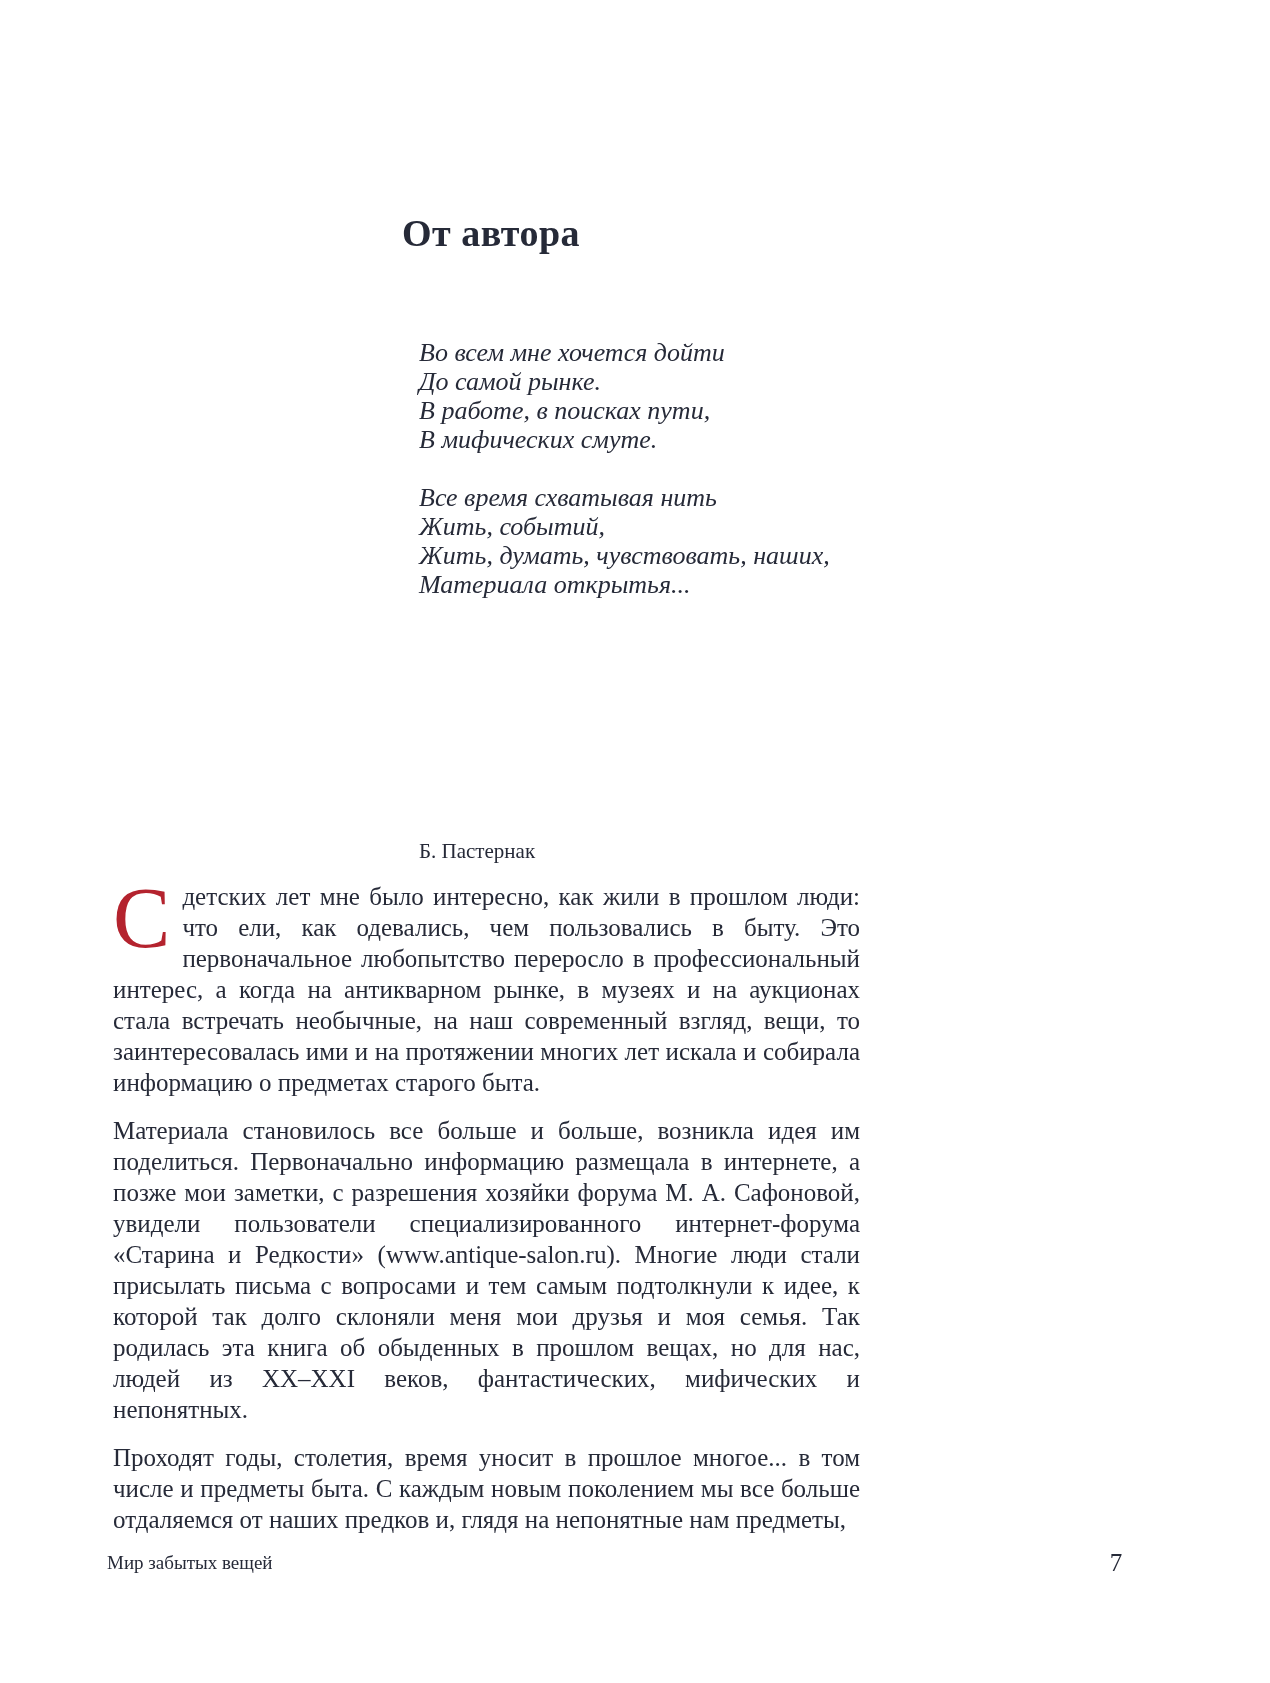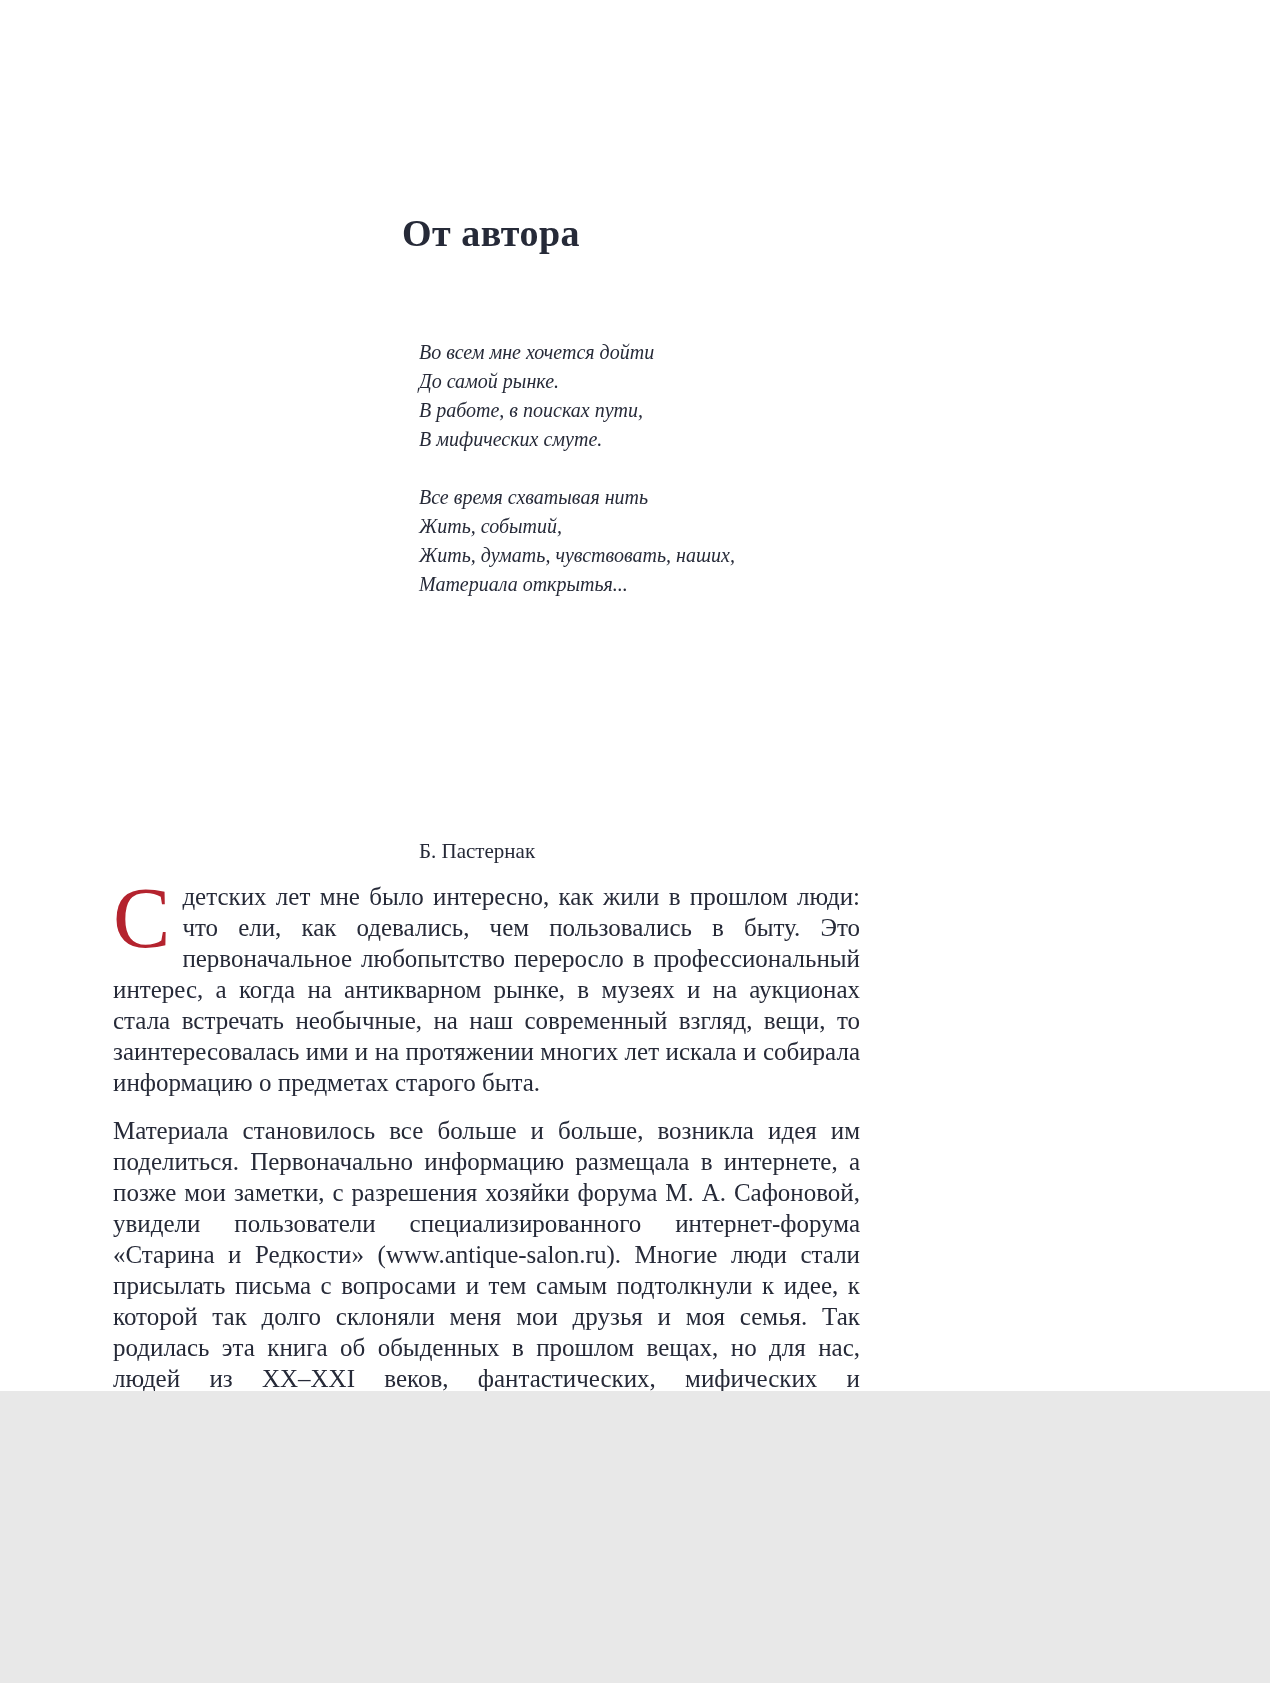--- a/index.html
+++ b/index.html
@@ -1,39 +1,39 @@
 <!DOCTYPE html>
 <html lang="ru" style="--page-bg: #ffffff; --text-ink: #262a38; --dropcap-red: #b4232e;"><head>
 <meta charset="utf-8">
 <style>
   html, body { margin: 0; padding: 0; background: #e8e8e8; }
   .page {
     position: relative;
     width: 1270px;
-    height: 1391px;
+    height: 1683px;
     margin: 0 auto;
     background: var(--page-bg, #ffffff);
     color: var(--text-ink, #262a38);
     font-family: "Liberation Serif", serif;
     overflow: hidden;
   }
   .chapter-title {
     position: absolute;
     left: 402px;
     top: 188px;
     font-size: 38px;
     line-height: 40px;
     letter-spacing: 0.5px;
     white-space: nowrap;
   }
   .poem {
     position: absolute;
     left: 419px;
     top: 338px;
-    font-size: 20px;
+    font-size: 26px;
     line-height: 29px;
     font-style: italic;
   }
   .poem .stanza { margin: 0 0 29px 0; }
   .poem .poem-line { white-space: nowrap; }
   .poem-attribution {
     position: absolute;
     left: 419px;
     top: 838px;
     font-size: 21px;
@@ -97,18 +97,19 @@
       <div class="poem-line">Жить, думать, чувствовать, наших,</div>
       <div class="poem-line">Материала открытья...</div>
     </div>
   </div>
 
   <div class="poem-attribution">Б. Пастернак</div>
 
   <div class="body-copy">
     <p><span class="dropcap">С</span><span>детских лет мне было интересно, как жили в прошлом люди: что ели, как одевались, чем пользовались в быту. Это первоначальное любопытство переросло в профессиональный интерес, а когда на антикварном рынке, в музеях и на аукционах стала встречать необычные, на наш современный взгляд, вещи, то заинтересовалась ими и на протяжении многих лет искала и собирала информацию о предметах старого быта.</span></p>
     <p><span>Материала становилось все больше и больше, возникла идея им поделиться. Первоначально информацию размещала в интернете, а позже мои заметки, с разрешения хозяйки форума М. А. Сафоновой, увидели пользователи специализированного интернет-форума «Старина и Редкости» (www.antique-salon.ru). Многие люди стали присылать письма с вопросами и тем самым подтолкнули к идее, к которой так долго склоняли меня мои друзья и моя семья. Так родилась эта книга об обыденных в прошлом вещах, но для нас, людей из XX–XXI веков, фантастических, мифических и непонятных.</span></p>
+    <p><span>Проходят годы, столетия, время уносит в прошлое многое... в том числе и предметы быта. С каждым новым поколением мы все больше отдаляемся от наших предков и, глядя на непонятные нам предметы,</span></p>
   </div>
 
   <div class="footer-book-title">Мир забытых вещей</div>
   <div class="footer-page-number">7</div>
 
 </div>
 
 </body></html>

